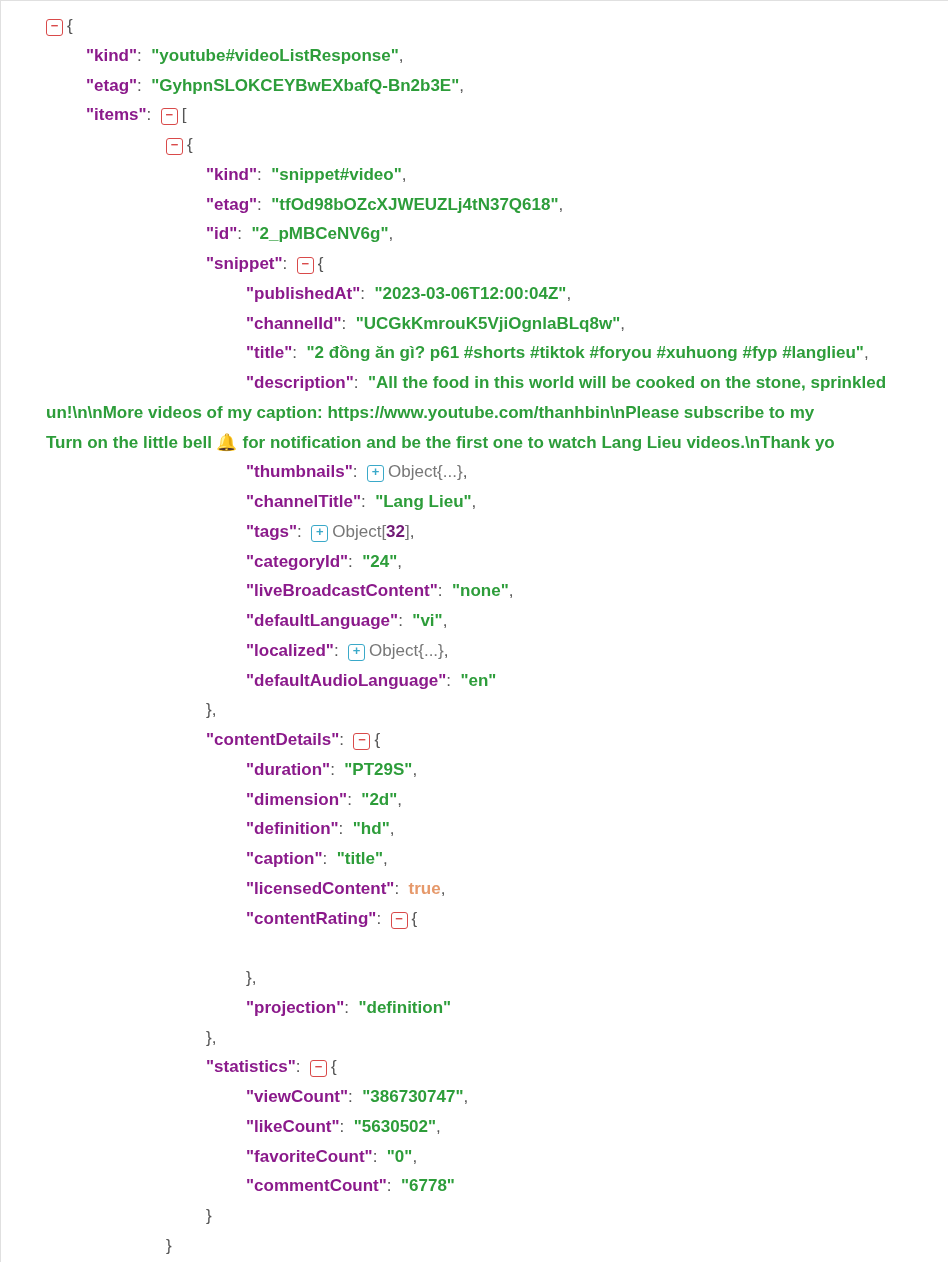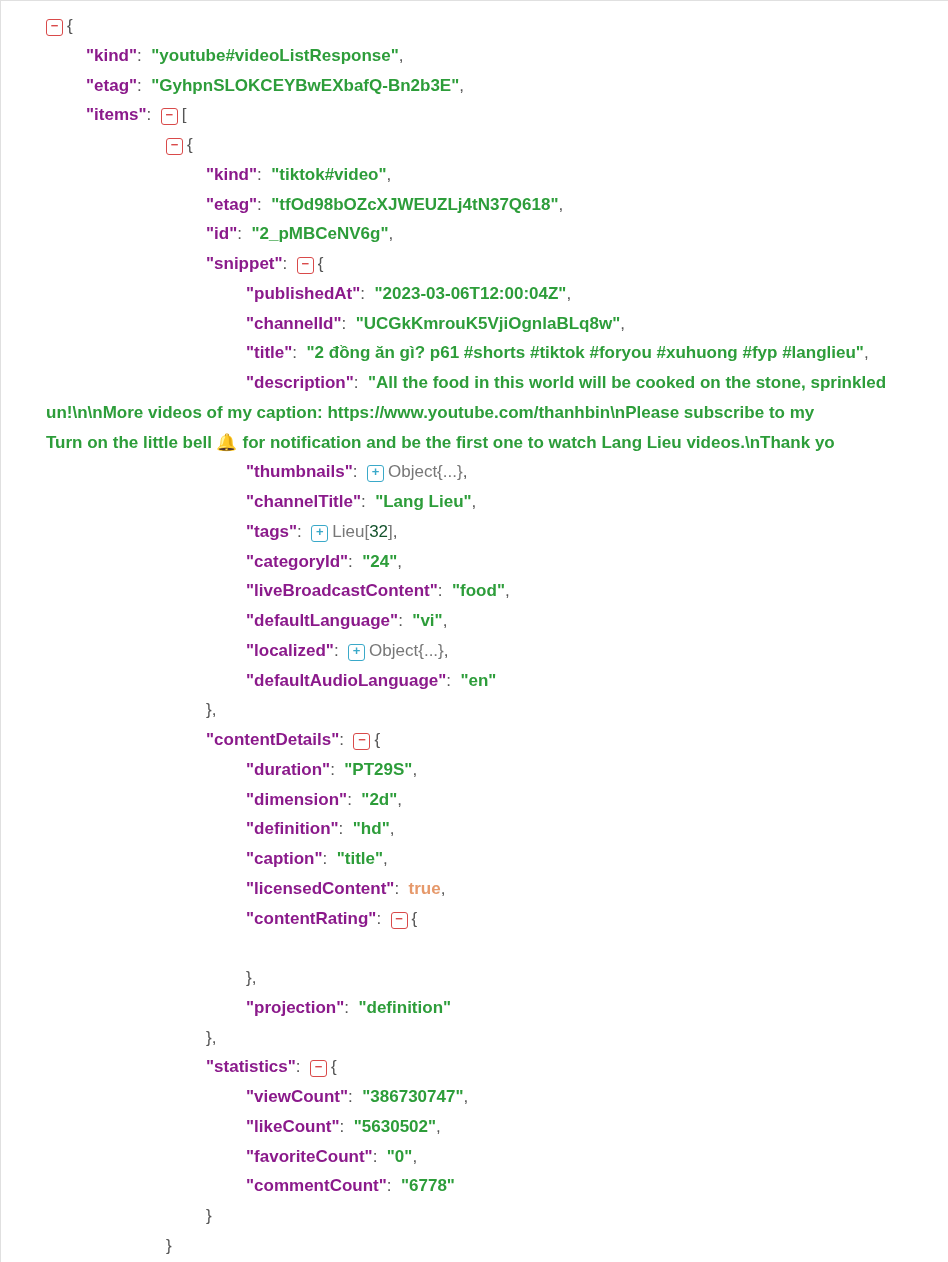--- a/index.html
+++ b/index.html
@@ -15,21 +15,21 @@
     width:946px;
     line-height:1.75;
     overflow:hidden;
     white-space:nowrap;
     position:relative;
   }
   .indent { margin-left:40px; }
   .line { white-space:nowrap; }
   .key { color:#8b1a8b; }
   .str { color:#2d9d3a; font-weight:700; }
-  .num { color:#14532d; font-weight:400; }
+  .num { color:#701a75; font-weight:700; }
   .bool { color:#e6996b; }
   .punc { color:#555; font-weight:400; }
   .brace { color:#555; font-weight:400; }
   .meta { color:#777; font-weight:500; }
   .toggle {
     display:inline-block;
     width:15px; height:15px;
     border:1.5px solid;
     border-radius:3px;
     text-align:center;
@@ -69,21 +69,21 @@
       </div>
 
       <div class="indent">
         <div class="indent">
           <div class="line">
             <span class="toggle minus">−</span><span class="brace">{</span>
           </div>
 
           <div class="indent">
             <div class="line">
-              <span class="key">"kind"</span><span class="punc">:&nbsp; </span><span class="str">"<span>tiktok#video</span>"</span><span class="punc">,</span>
+              <span class="key">"kind"</span><span class="punc">:&nbsp; </span><span class="str">"<span>snippet#video</span>"</span><span class="punc">,</span>
             </div>
             <div class="line">
               <span class="key">"etag"</span><span class="punc">:&nbsp; </span><span class="str">"<span>tfOd98bOZcXJWEUZLj4tN37Q618</span>"</span><span class="punc">,</span>
             </div>
             <div class="line">
               <span class="key">"id"</span><span class="punc">:&nbsp; </span><span class="str">"<span>2_pMBCeNV6g</span>"</span><span class="punc">,</span>
             </div>
 
             <div class="line">
               <span class="key">"snippet"</span><span class="punc">:&nbsp; </span><span class="toggle minus">−</span><span class="brace">{</span>
@@ -123,27 +123,27 @@
             <div class="indent">
               <div class="indent">
 
     <div class="line">
       <span class="key">"thumbnails"</span><span class="punc">:&nbsp; </span><span class="toggle plus">+</span><span class="meta">Object{...}</span><span class="punc">,</span>
     </div>
     <div class="line">
       <span class="key">"channelTitle"</span><span class="punc">:&nbsp; </span><span class="str">"<span>Lang Lieu</span>"</span><span class="punc">,</span>
     </div>
     <div class="line">
-      <span class="key">"tags"</span><span class="punc">:&nbsp; </span><span class="toggle plus">+</span><span class="meta"><span>Lieu[</span><span class="num">32</span><span>]</span></span><span class="punc">,</span>
+      <span class="key">"tags"</span><span class="punc">:&nbsp; </span><span class="toggle plus">+</span><span class="meta"><span>Object[</span><span class="num">32</span><span>]</span></span><span class="punc">,</span>
     </div>
     <div class="line">
       <span class="key">"categoryId"</span><span class="punc">:&nbsp; </span><span class="str">"<span>24</span>"</span><span class="punc">,</span>
     </div>
     <div class="line">
-      <span class="key">"liveBroadcastContent"</span><span class="punc">:&nbsp; </span><span class="str">"<span>food</span>"</span><span class="punc">,</span>
+      <span class="key">"liveBroadcastContent"</span><span class="punc">:&nbsp; </span><span class="str">"<span>none</span>"</span><span class="punc">,</span>
     </div>
     <div class="line">
       <span class="key">"defaultLanguage"</span><span class="punc">:&nbsp; </span><span class="str">"<span>vi</span>"</span><span class="punc">,</span>
     </div>
     <div class="line">
       <span class="key">"localized"</span><span class="punc">:&nbsp; </span><span class="toggle plus">+</span><span class="meta">Object{...}</span><span class="punc">,</span>
     </div>
     <div class="line">
       <span class="key">"defaultAudioLanguage"</span><span class="punc">:&nbsp; </span><span class="str">"<span>en</span>"</span>
     </div>

